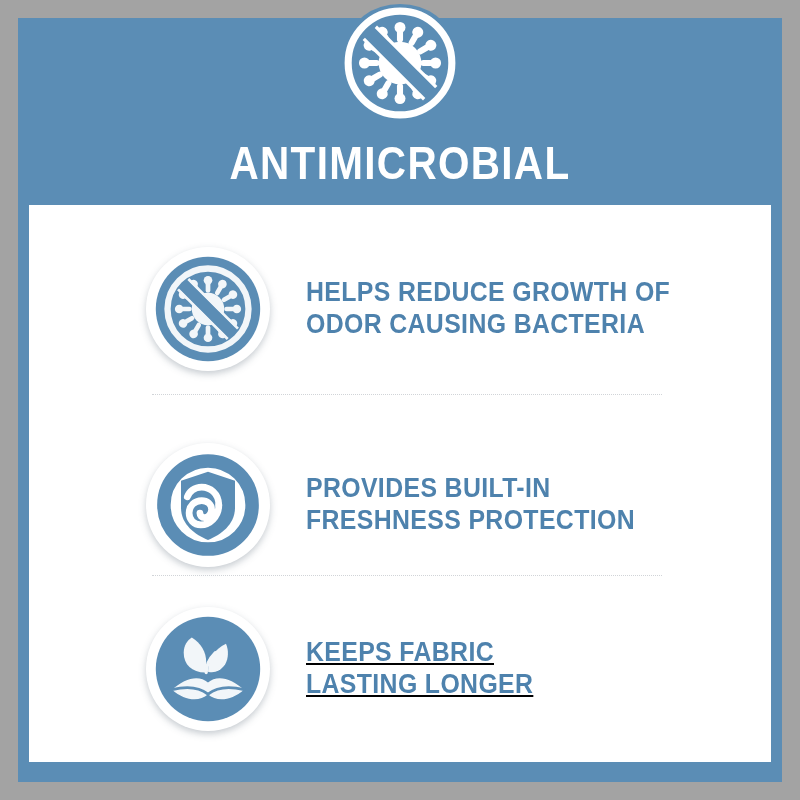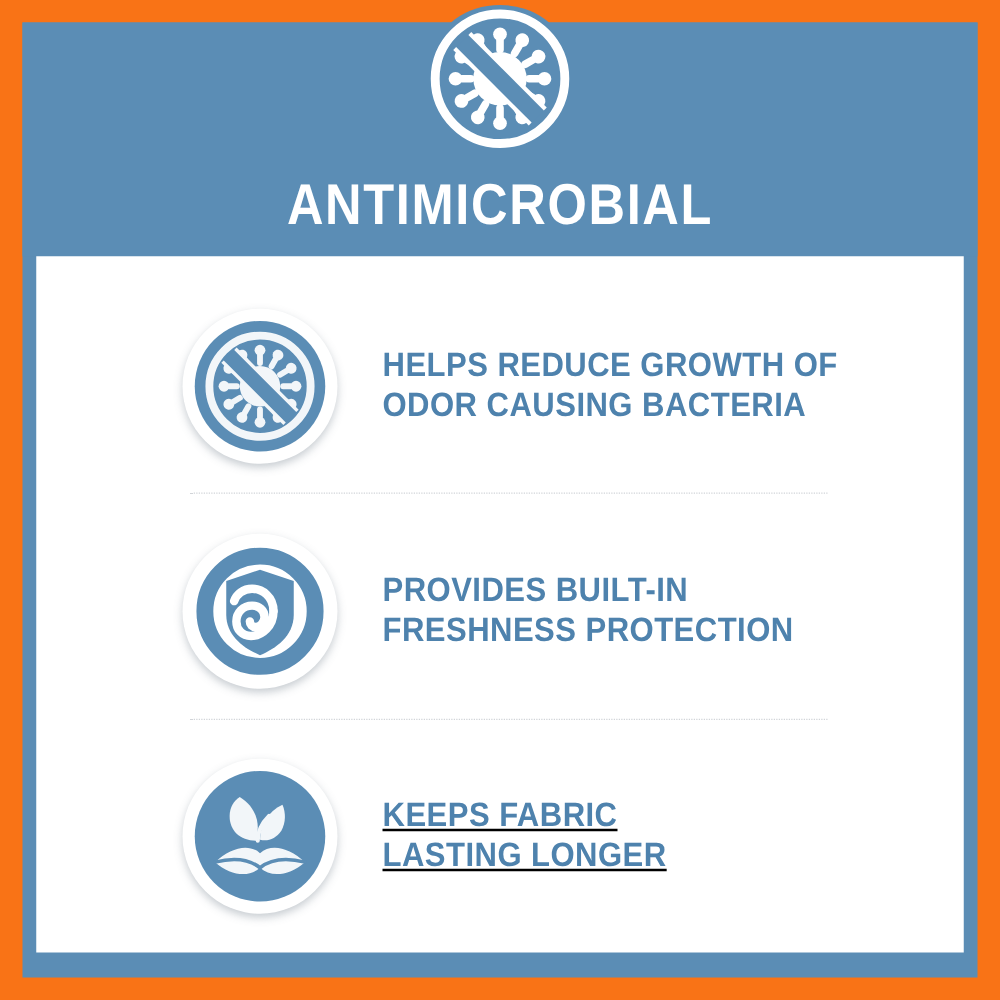--- a/index.html
+++ b/index.html
@@ -11,21 +11,21 @@
     width: 800px;
     height: 800px;
     font-family: "Liberation Sans", sans-serif;
     -webkit-font-smoothing: antialiased;
   }
 
   #infographic {
     position: relative;
     width: 800px;
     height: 800px;
-    background: #f97316;
+    background: #a3a3a3;
     overflow: hidden;
   }
 
   
   .blue-frame {
     position: absolute;
     left: 18px;
     top: 18px;
     width: 764px;
     height: 764px;
@@ -95,21 +95,21 @@
 
   
   .feature-row {
     position: absolute;
     left: 0;
     width: 742px;
     display: flex;
     align-items: center;
   }
   .row-1 { top: 42px; }
-  .row-2 { top: 222px; align-items: center; }
+  .row-2 { top: 238px; align-items: center; }
   .row-3 { top: 402px; text-decoration: underline; }
 
   .badge {
     position: relative;
     flex: 0 0 auto;
     width: 124px;
     height: 124px;
     margin-left: 117px;
     border-radius: 50%;
     background: #ffffff;

